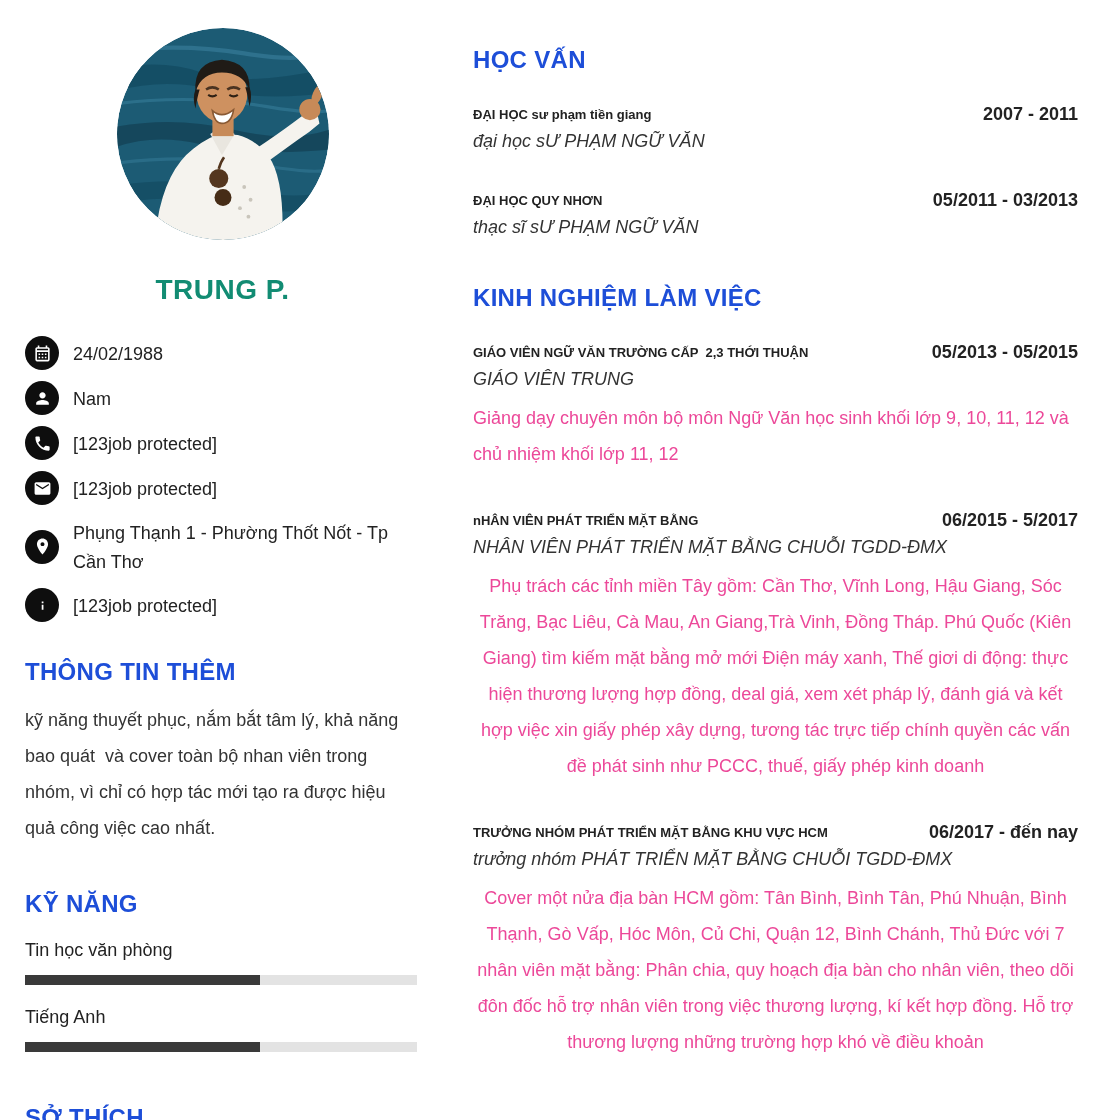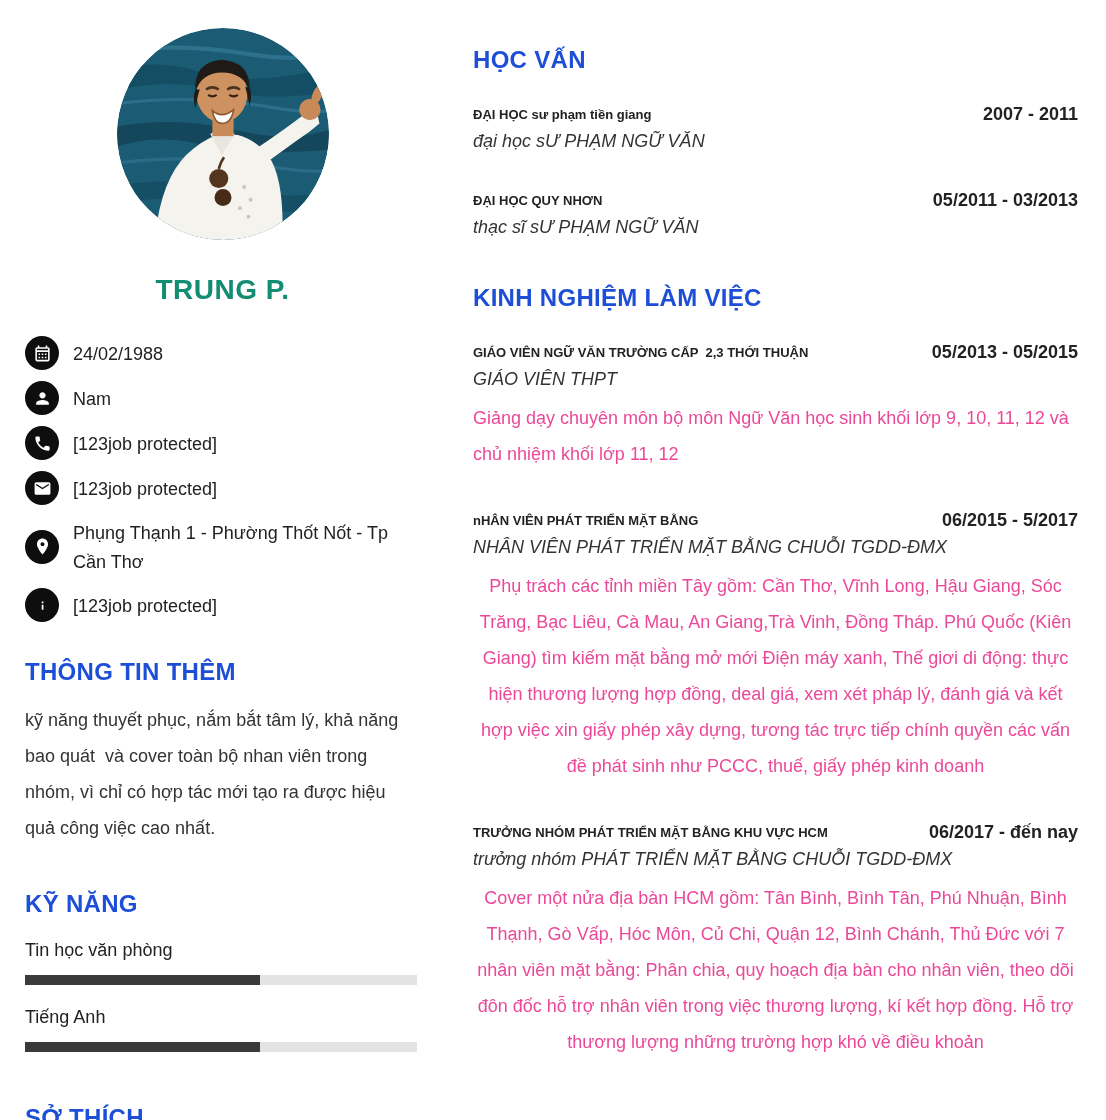--- a/index.html
+++ b/index.html
@@ -277,21 +277,21 @@
     </section>
 
     <section>
       <h2 class="sec-heading heading-experience">KINH NGHIỆM LÀM VIỆC</h2>
 
       <div class="item">
         <div class="item-row">
           <div class="item-title">GIÁO VIÊN NGỮ VĂN TRƯỜNG CẤP  2,3 THỚI THUẬN</div>
           <div class="item-date">05/2013 - 05/2015</div>
         </div>
-        <div class="item-sub">GIÁO VIÊN THPT</div>
+        <div class="item-sub">GIÁO VIÊN TRUNG</div>
         <div class="item-desc" style="text-align: left;">Giảng dạy chuyên môn bộ môn Ngữ Văn học sinh khối lớp 9, 10, 11, 12 và chủ nhiệm khối lớp 11, 12</div>
       </div>
 
       <div class="item">
         <div class="item-row">
           <div class="item-title">nHÂN VIÊN PHÁT TRIỂN MẶT BẰNG</div>
           <div class="item-date">06/2015 - 5/2017</div>
         </div>
         <div class="item-sub">NHÂN VIÊN PHÁT TRIỂN MẶT BẰNG CHUỖI TGDD-ĐMX</div>
         <div class="item-desc" style="text-align: center;">Phụ trách các tỉnh miền Tây gồm: Cần Thơ, Vĩnh Long, Hậu Giang, Sóc Trăng, Bạc Liêu, Cà Mau, An Giang,Trà Vinh, Đồng Tháp. Phú Quốc (Kiên Giang) tìm kiếm mặt bằng mở mới Điện máy xanh, Thế giơi di động: thực hiện thương lượng hợp đồng, deal giá, xem xét pháp lý, đánh giá và kết hợp việc xin giấy phép xây dựng, tương tác trực tiếp chính quyền các vấn đề phát sinh như PCCC, thuế, giấy phép kinh doanh</div>

